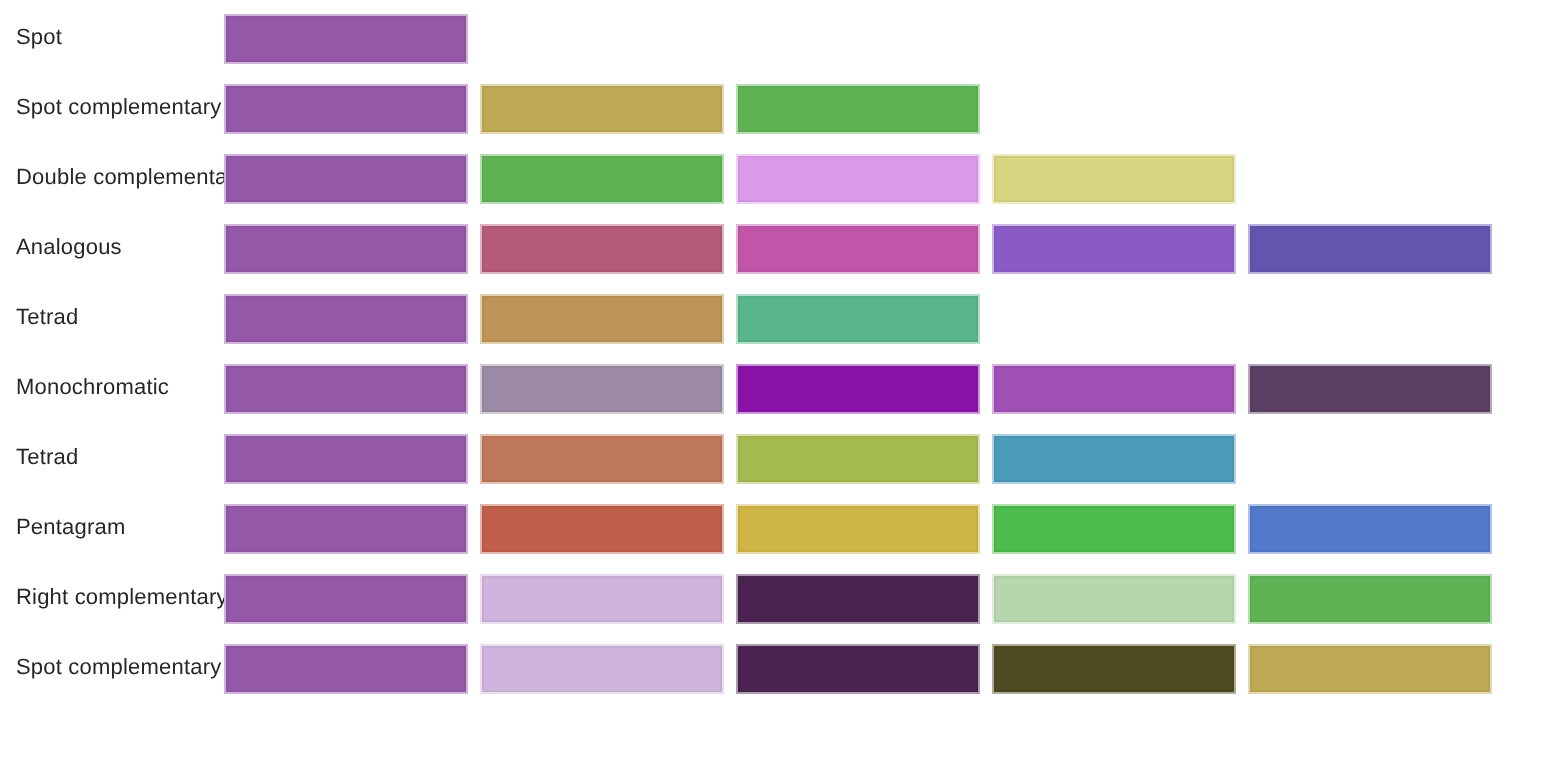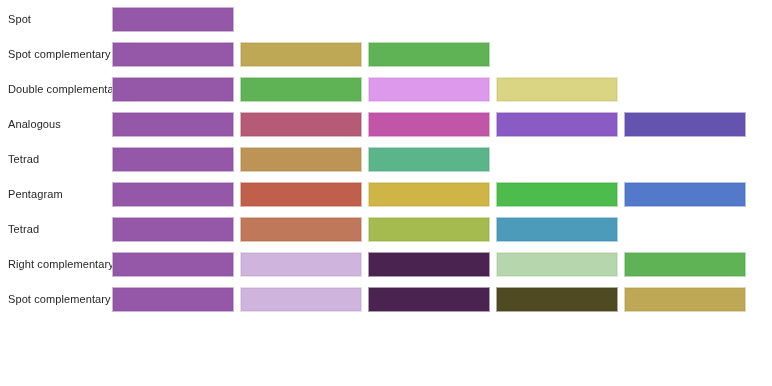--- a/index.html
+++ b/index.html
@@ -106,37 +106,47 @@
       <div class="scheme-label">Tetrad</div>
       <div class="swatch-strip">
         <div class="swatch" title="#9558A9" style="background-color: rgb(149, 88, 169);"></div>
         <div class="swatch" title="#BD9455" style="background-color: rgb(189, 148, 85);"></div>
         <div class="swatch" title="#5AB58A" style="background-color: rgb(90, 181, 138);"></div>
         <div class="swatch empty"></div>
         <div class="swatch empty"></div>
       </div>
     </div>
     <div class="scheme-row">
-      <div class="scheme-label">Pentagram</div>
+      <div class="scheme-label">Monochromatic</div>
       <div class="swatch-strip">
         <div class="swatch" title="#9558A9" style="background-color: rgb(149, 88, 169);"></div>
-        <div class="swatch" title="#C0604C" style="background-color: rgb(192, 96, 76);"></div>
-        <div class="swatch" title="#CFB545" style="background-color: rgb(207, 181, 69);"></div>
-        <div class="swatch" title="#4CBD4C" style="background-color: rgb(76, 189, 76);"></div>
-        <div class="swatch" title="#5379CB" style="background-color: rgb(83, 121, 203);"></div>
+        <div class="swatch" title="#9C89A5" style="background-color: rgb(156, 137, 165);"></div>
+        <div class="swatch" title="#8A12A8" style="background-color: rgb(138, 18, 168);"></div>
+        <div class="swatch" title="#9F50B4" style="background-color: rgb(159, 80, 180);"></div>
+        <div class="swatch" title="#5B3F63" style="background-color: rgb(91, 63, 99);"></div>
       </div>
     </div>
     <div class="scheme-row">
       <div class="scheme-label">Tetrad</div>
       <div class="swatch-strip">
         <div class="swatch" title="#9558A9" style="background-color: rgb(149, 88, 169);"></div>
         <div class="swatch" title="#C0785A" style="background-color: rgb(192, 120, 90);"></div>
         <div class="swatch" title="#A5BA4F" style="background-color: rgb(165, 186, 79);"></div>
         <div class="swatch" title="#4C9BBA" style="background-color: rgb(76, 155, 186);"></div>
         <div class="swatch empty"></div>
+      </div>
+    </div>
+    <div class="scheme-row">
+      <div class="scheme-label">Pentagram</div>
+      <div class="swatch-strip">
+        <div class="swatch" title="#9558A9" style="background-color: rgb(149, 88, 169);"></div>
+        <div class="swatch" title="#C0604C" style="background-color: rgb(192, 96, 76);"></div>
+        <div class="swatch" title="#CFB545" style="background-color: rgb(207, 181, 69);"></div>
+        <div class="swatch" title="#4CBD4C" style="background-color: rgb(76, 189, 76);"></div>
+        <div class="swatch" title="#5379CB" style="background-color: rgb(83, 121, 203);"></div>
       </div>
     </div>
     <div class="scheme-row">
       <div class="scheme-label">Right complementary</div>
       <div class="swatch-strip">
         <div class="swatch" title="#9558A9" style="background-color: rgb(149, 88, 169);"></div>
         <div class="swatch" title="#CFB4DD" style="background-color: rgb(207, 180, 221);"></div>
         <div class="swatch" title="#4A2350" style="background-color: rgb(74, 35, 80);"></div>
         <div class="swatch" title="#B6D6AE" style="background-color: rgb(182, 214, 174);"></div>
         <div class="swatch" title="#5FB355" style="background-color: rgb(95, 179, 85);"></div>

